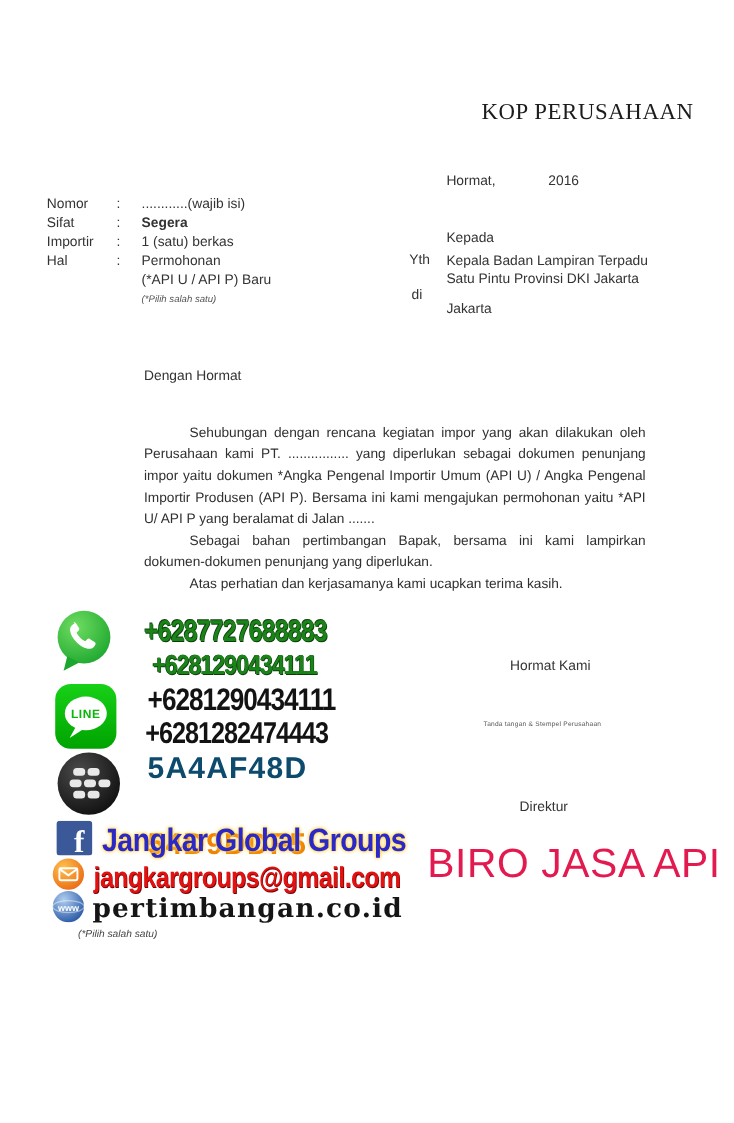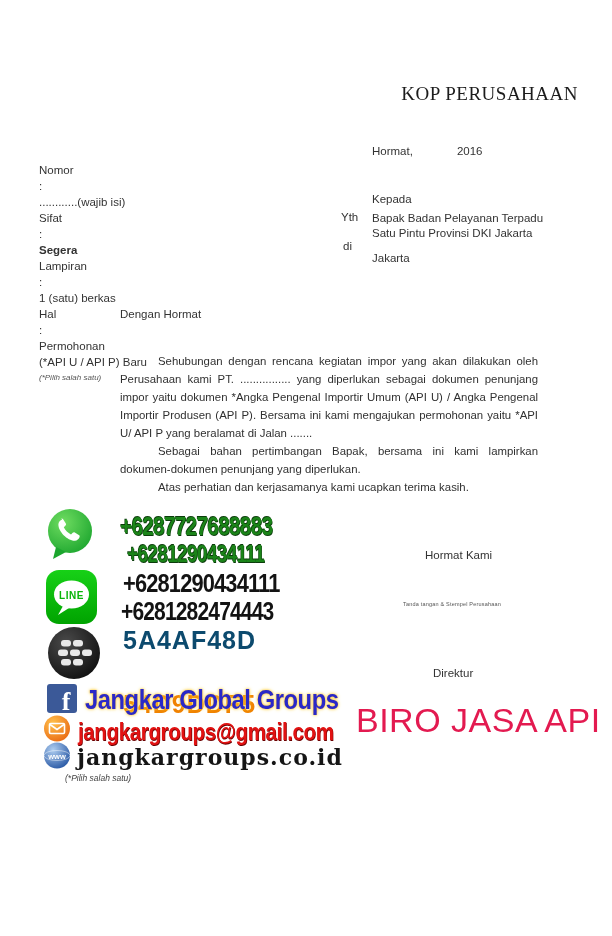--- a/index.html
+++ b/index.html
@@ -6,21 +6,21 @@
   .page{position:relative;width:612px;height:936px;background:#fff;overflow:hidden;
         font-family:"Liberation Sans",sans-serif;color:#333;}
   .abs{position:absolute;}
 
   .title{left:0;top:83px;width:612px;text-align:right;
          font-family:"Liberation Serif",serif;font-size:19px;color:#1c1c1c;letter-spacing:.5px;padding-left:16px;}
   
   .title span{display:inline-block;transform:translateX(-50px);}
 
   .meta{left:39px;top:162px;font-size:11.5px;line-height:16px;color:#333;}
-  .meta-row{display:flex;flex-direction:column;}
+  .meta-row{display:flex;}
   .m-label{width:58px;}
   .m-colon{width:21px;}
   .m-value{white-space:nowrap;}
   .bold{font-weight:700;}
   .small-italic{font-style:italic;font-size:8px;color:#555;}
 
   .date-line{left:372px;top:145px;font-size:11.5px;}
   .date-line .year{display:inline-block;margin-left:44px;}
   .kepada{left:372px;top:193px;font-size:11.5px;}
   .yth{left:341px;top:211px;font-size:11.5px;}
@@ -75,21 +75,21 @@
       <span class="m-label">Nomor</span>
       <span class="m-colon">:</span>
       <span class="m-value">............(wajib isi)</span>
     </div>
     <div class="meta-row">
       <span class="m-label">Sifat</span>
       <span class="m-colon">:</span>
       <span class="m-value bold">Segera</span>
     </div>
     <div class="meta-row">
-      <span class="m-label">Lampiran</span>
+      <span class="m-label">Importir</span>
       <span class="m-colon">:</span>
       <span class="m-value">1 (satu) berkas</span>
     </div>
     <div class="meta-row">
       <span class="m-label">Hal</span>
       <span class="m-colon">:</span>
       <span class="m-value">Permohonan</span>
     </div>
     <div class="meta-row">
       <span class="m-label"></span>
@@ -99,21 +99,21 @@
     <div class="meta-row">
       <span class="m-label"></span>
         <span class="m-colon"></span>
       <span class="m-value small-italic">(*Pilih salah satu)</span>
     </div>
   </div>
 
   <div class="abs kepada">Kepada</div>
   <div class="abs yth">Yth</div>
   <div class="abs recip">
-    <div>Bapak Badan Pelayanan Terpadu</div>
+    <div>Kepala Badan Lampiran Terpadu</div>
     <div>Satu Pintu Provinsi DKI Jakarta</div>
   </div>
   <div class="abs di">di</div>
   <div class="abs recip-city">Jakarta</div>
 
   <div class="abs salutation">Dengan Hormat</div>
   <div class="abs body-text">
     <p>Sehubungan dengan rencana kegiatan impor yang akan dilakukan oleh Perusahaan kami PT. ................ yang diperlukan sebagai dokumen penunjang impor yaitu dokumen *Angka Pengenal Importir Umum (API U) / Angka Pengenal Importir Produsen (API P). Bersama ini kami mengajukan permohonan yaitu *API U/ API P yang beralamat di Jalan .......</p>
     <p>Sebagai bahan pertimbangan Bapak, bersama ini kami lampirkan dokumen-dokumen penunjang yang diperlukan.</p>
     <p>Atas perhatian dan kerjasamanya kami ucapkan terima kasih.</p>
@@ -217,21 +217,21 @@
   <div class="abs" style="left:123px;top:654px;margin-top:36px;">
     <span class="pin" style="color: rgb(240, 130, 0);">54D9DDF5</span>
   </div>
   <div class="abs" style="left:78px;top:718px;">
     <span class="emailtxt" style="color: rgb(226, 18, 18);">jangkargroups@gmail.com</span>
   </div>
   <div class="abs" style="left:85px;top:685px;">
     <span class="fbname" style="color: rgb(42, 40, 200);">Jangkar Global Groups</span>
   </div>
   <div class="abs" style="left:77px;top:744px;">
-    <span class="webtxt" style="color: rgb(21, 21, 21);">jangkargroups.co.id</span>
+    <span class="webtxt" style="color: rgb(21, 21, 21);">pertimbangan.co.id</span>
   </div>
 
   <div class="abs hormat">Hormat Kami</div>
   <div class="abs sign-note">Tanda tangan &amp; Stempel Perusahaan</div>
   <div class="abs direktur">Direktur</div>
   <div class="abs biro" style="color: rgb(227, 26, 80);">BIRO JASA API</div>
 
   <div class="abs footer-note">(*Pilih salah satu)</div>
 
 </div>

